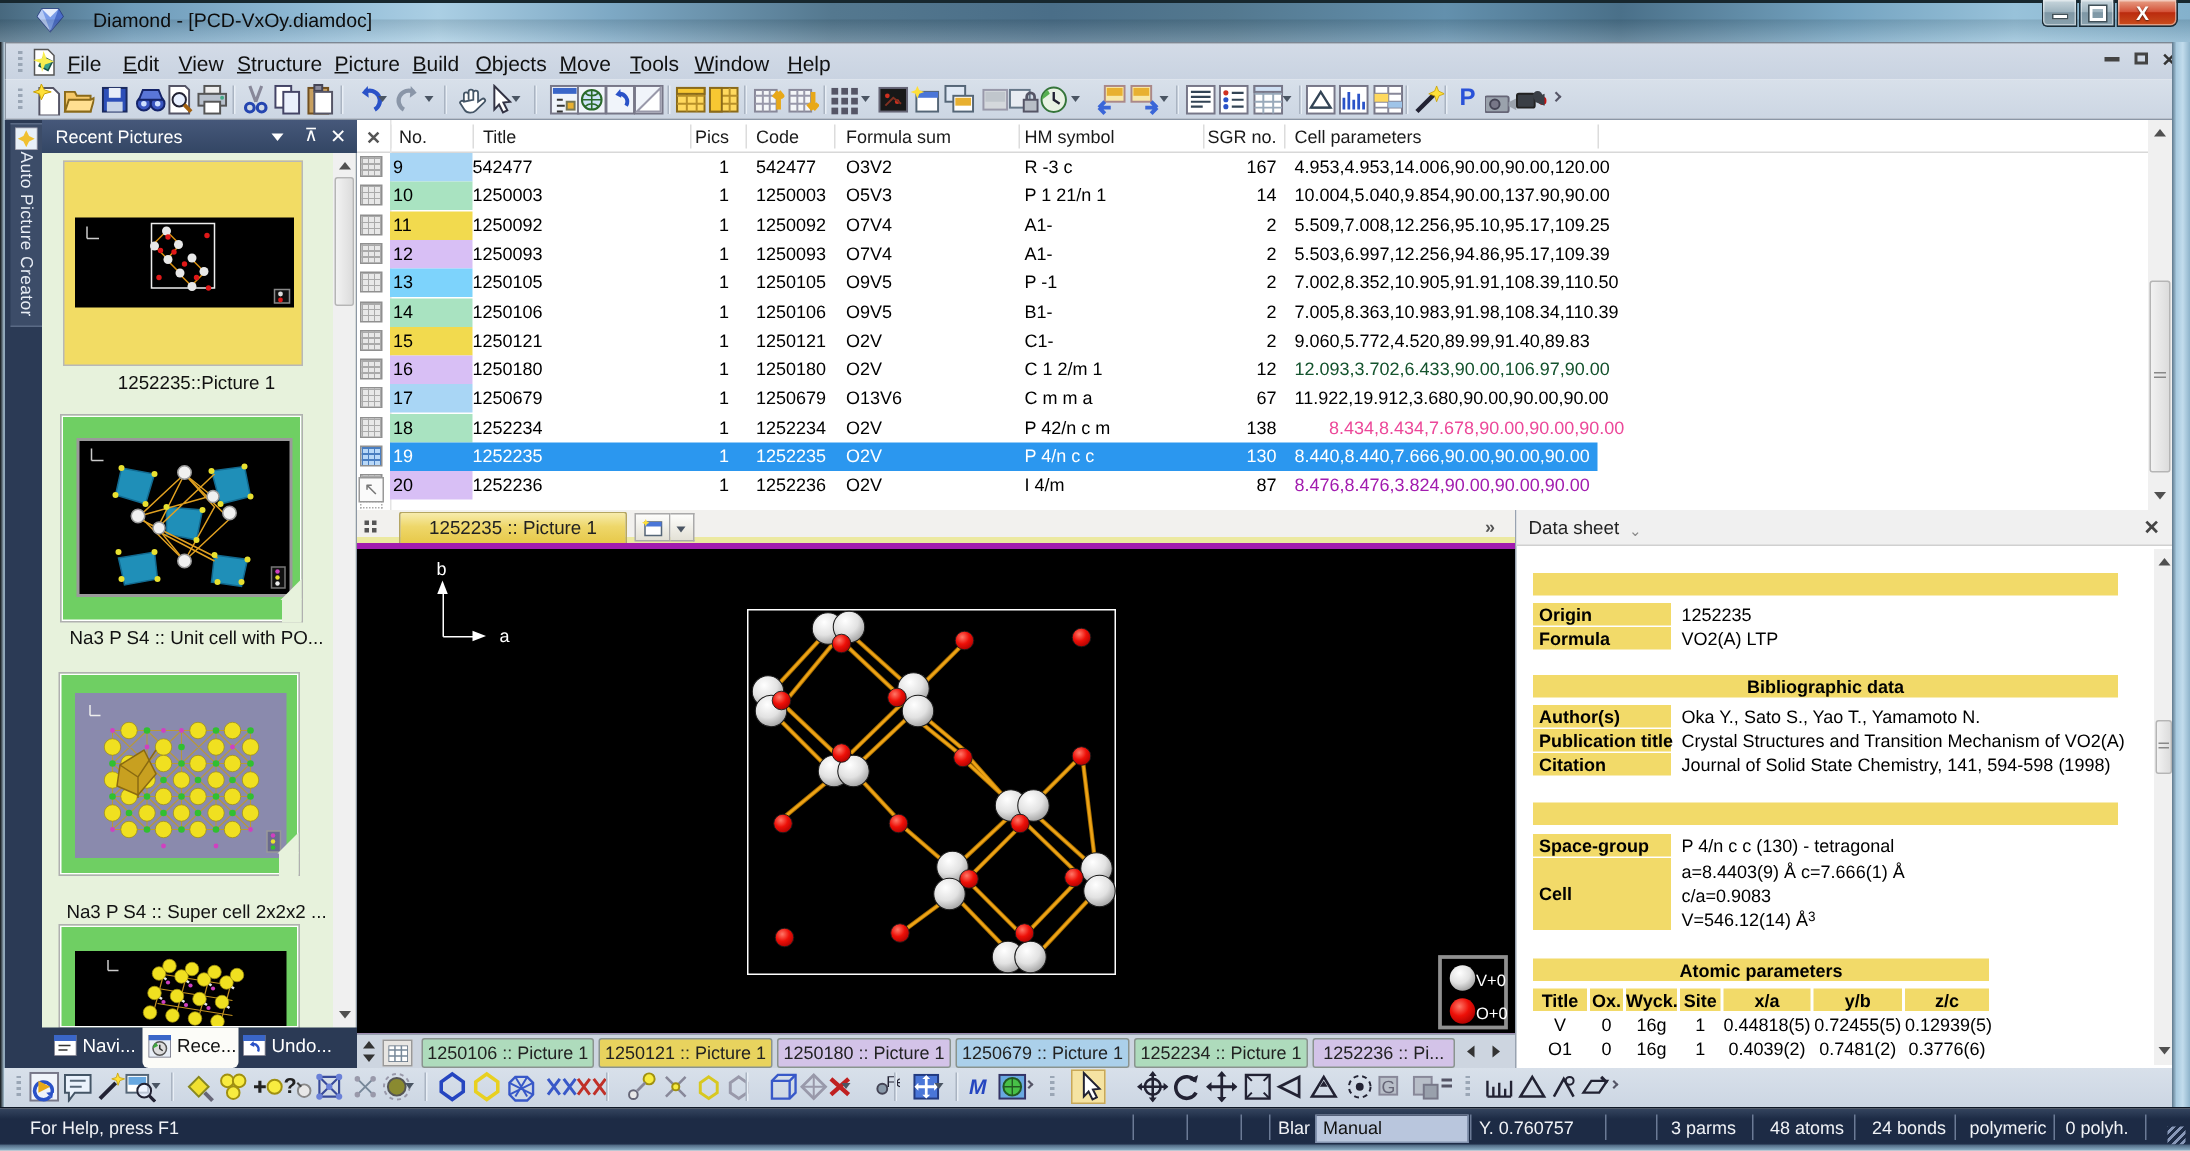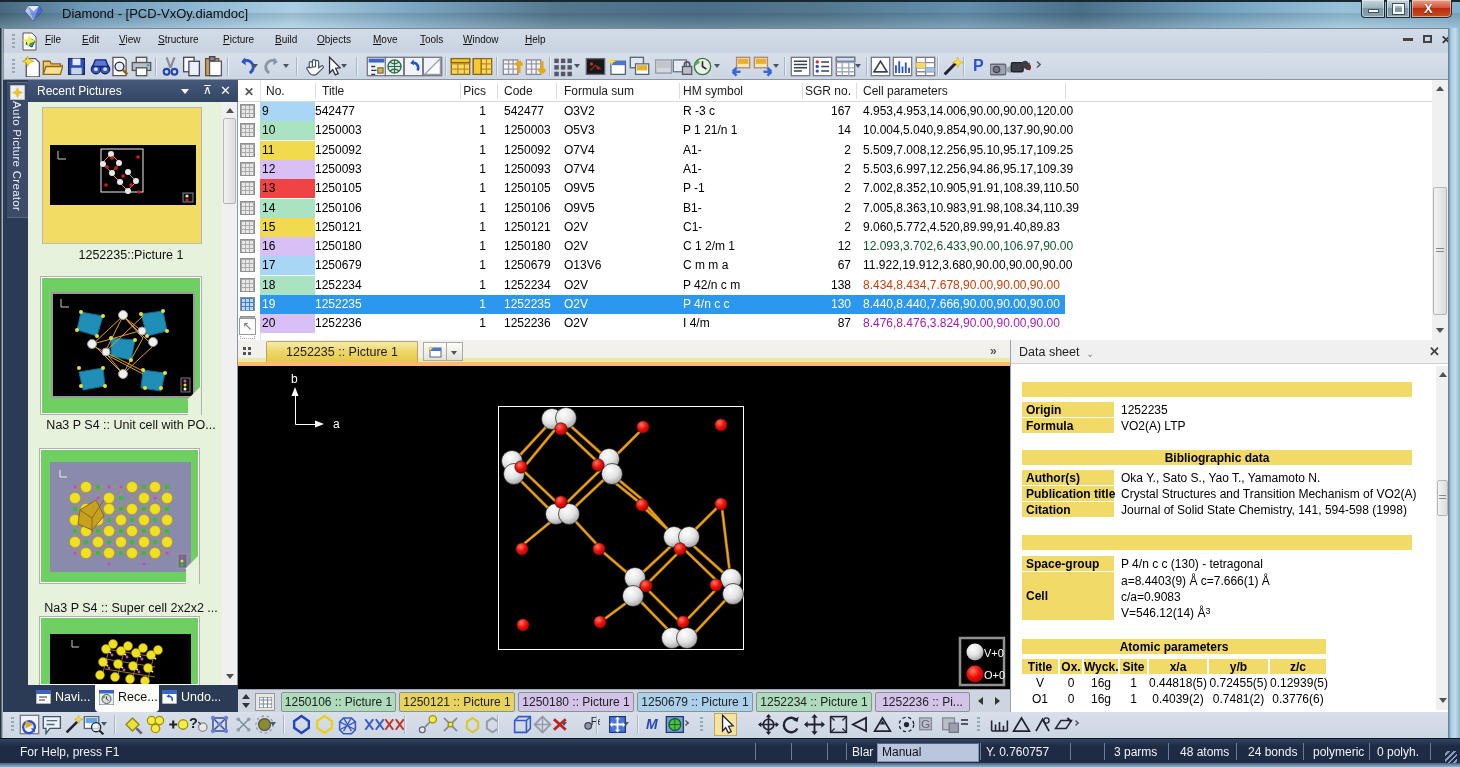--- a/index.html
+++ b/index.html
@@ -10,21 +10,21 @@
 #titlebar:before{content:"";position:absolute;left:0;top:0;width:100%;height:2px;background:#17272e}
 #titlebar:after{content:"";position:absolute;left:0;top:13px;width:100%;height:15px;background:linear-gradient(180deg,rgba(20,40,50,.14),rgba(255,255,255,.18))}
 #titletext{position:absolute;left:62px;top:6px;font-size:13px;color:#0c0c0c;z-index:5}
 
 .wbtn{position:absolute;top:0;height:18px;border:1px solid #1c2c36;border-top:none;z-index:6;box-shadow:inset 0 0 0 1px rgba(255,255,255,.45)}
 #btnmin{left:1361px;width:24px;border-radius:0 0 0 4px;background:linear-gradient(180deg,#c9d7de 0%,#9fb4bf 45%,#7e97a5 50%,#8aa2ae 100%)}
 #btnmax{left:1386px;width:24px;background:linear-gradient(180deg,#c9d7de 0%,#9fb4bf 45%,#7e97a5 50%,#8aa2ae 100%)}
 #btnclose{left:1411px;width:41px;border-radius:0 0 5px 0;background:linear-gradient(180deg,#e8a188 0%,#d4543a 45%,#bb2b0e 50%,#c94f1e 100%)}
 
 #menubar{position:absolute;left:3px;top:28px;width:1452px;height:25px;background:linear-gradient(180deg,#d2daе6,#cbd4e2);background:linear-gradient(180deg,#d3dbe7,#c9d3e1);border-top:1px solid #7d8794;border-left:1px solid #7d8794;border-right:1px solid #96a0ad}
-.mitem{position:absolute;top:5px;font-size:10px;color:#111}
+.mitem{position:absolute;top:5px;font-size:14px;color:#111}
 .mitem u{text-decoration:underline}
 .mdibtn{position:absolute;top:7px;color:#333;font-size:11px;font-weight:bold}
 
 #toolbar{position:absolute;left:3px;top:53px;width:1452px;height:27px;background:linear-gradient(180deg,#d8e0ea,#ccd6e3);border-left:1px solid #8d97a4;border-right:1px solid #96a0ad;border-bottom:1px solid #8b96a5}
 .ic{position:absolute;top:3px;width:21px;height:21px}
 .tsep{position:absolute;top:4px;width:2px;height:19px;border-left:1px solid #aab4c2;border-right:1px solid #e8eef5}
 .darr{position:absolute;top:11px;width:0;height:0;border-left:3px solid transparent;border-right:3px solid transparent;border-top:4px solid #4a5563}
 .grip{position:absolute;top:6px;width:3px;height:15px;background:repeating-linear-gradient(180deg,#9aa6b5 0 2px,transparent 2px 4px)}
 
 #leftstrip{position:absolute;left:0;top:80px;width:28px;height:632px;background:#2b3a55;border-left:3px solid #b5cfe2}
@@ -39,21 +39,21 @@
 .sbthumb{position:absolute;background:linear-gradient(90deg,#f2f2f2,#dcdcdc);border:1px solid #b5b5b5;border-radius:2px}
 .sbarrow{position:absolute;width:0;height:0}
 
 #tablearea{position:absolute;left:238px;top:80px;width:1210px;height:260px;background:#fff}
 .th{position:absolute;top:0;height:22px;font-size:12px;color:#1a1a1a;line-height:22px}
 .row{position:absolute;height:19px;font-size:12px;color:#000;line-height:19px;white-space:nowrap}
 .gicon{position:absolute;left:2px;top:2px;width:15px;height:14px;border:1px solid #909090;background:
  repeating-linear-gradient(90deg,#aaa 0 1px,transparent 1px 4px),repeating-linear-gradient(180deg,#aaa 0 1px,#e8e8e8 1px 4px)}
 .nocell{position:absolute;left:22px;top:0;width:55px;height:19px;padding-left:2px}
 
-#picarea{position:absolute;left:238px;top:340px;width:772px;height:365px;background:#fdba74}
+#picarea{position:absolute;left:238px;top:340px;width:772px;height:365px;background:#a21caf}
 #pictabbar{position:absolute;left:0;top:0;width:772px;height:22px;background:#f2f1ee;border-bottom:4px solid #ece9a0}
 #pictab{position:absolute;left:28px;top:1px;width:152px;height:21px;background:linear-gradient(180deg,#f7ecae,#eed76a 45%,#e7c94a);border:1px solid #b5a662;border-bottom:none;border-radius:2px 2px 0 0;font-size:12.5px;color:#222;text-align:center;line-height:21px}
 #bottabbar{position:absolute;left:0;top:349px;width:772px;height:23px;background:#cdd5e0;border-top:1px solid #98a2b0}
 .btab{position:absolute;top:2px;height:20px;border:1px solid #8a948f;border-radius:2px;font-size:12px;color:#222;text-align:center;line-height:19px;white-space:nowrap;overflow:hidden}
 
 #datasheet{position:absolute;left:1010px;top:340px;width:438px;height:372px;background:#fff;border-left:1px solid #98a2b0}
 #dshead{position:absolute;left:0;top:0;width:438px;height:24px;background:#f0f0f0;border-bottom:1px solid #d0d0d0;font-size:12.5px;color:#222}
 .ycell{position:absolute;background:#f2da69}
 .ds{position:absolute;font-size:12px;color:#000;white-space:nowrap}
 .dsb{position:absolute;font-size:12px;font-weight:bold;color:#000;white-space:nowrap}
@@ -670,21 +670,21 @@
 <span class="abs" style="left:77px;color:#000">1250093</span>
 <span class="abs" style="left:200px;width:48px;text-align:right;color:#000">1</span>
 <span class="abs" style="left:266px;color:#000">1250093</span>
 <span class="abs" style="left:326px;color:#000">O7V4</span>
 <span class="abs" style="left:445px;color:#000">A1-</span>
 <span class="abs" style="left:540px;width:73px;text-align:right;color:#000">2</span>
 <span class="abs" style="left:625px;color:#000">5.503,6.997,12.256,94.86,95.17,109.39</span>
 </div>
 <div class="row" style="left:0;top:99.2px;width:1194px">
 <div class="gicon"></div>
-<div class="nocell" style="background:#ef4444">13</div>
+<div class="nocell" style="background:#7dd3fc">13</div>
 <span class="abs" style="left:77px;color:#000">1250105</span>
 <span class="abs" style="left:200px;width:48px;text-align:right;color:#000">1</span>
 <span class="abs" style="left:266px;color:#000">1250105</span>
 <span class="abs" style="left:326px;color:#000">O9V5</span>
 <span class="abs" style="left:445px;color:#000">P -1</span>
 <span class="abs" style="left:540px;width:73px;text-align:right;color:#000">2</span>
 <span class="abs" style="left:625px;color:#000">7.002,8.352,10.905,91.91,108.39,110.50</span>
 </div>
 <div class="row" style="left:0;top:118.5px;width:1194px">
 <div class="gicon"></div>
@@ -732,21 +732,21 @@
 </div>
 <div class="row" style="left:0;top:195.7px;width:1194px">
 <div class="gicon"></div>
 <div class="nocell" style="background:#a9e3c1">18</div>
 <span class="abs" style="left:77px;color:#000">1252234</span>
 <span class="abs" style="left:200px;width:48px;text-align:right;color:#000">1</span>
 <span class="abs" style="left:266px;color:#000">1252234</span>
 <span class="abs" style="left:326px;color:#000">O2V</span>
 <span class="abs" style="left:445px;color:#000">P 42/n c m</span>
 <span class="abs" style="left:540px;width:73px;text-align:right;color:#000">138</span>
-<span class="abs" style="left:625px;color:#c2410c">8.434,8.434,7.678,90.00,90.00,90.00</span>
+<span class="abs" style="left:648px;color:#ec4899">8.434,8.434,7.678,90.00,90.00,90.00</span>
 </div>
 <div class="row" style="left:0;top:215.0px;width:1194px">
 <div class="abs" style="left:22px;top:0;width:805px;height:19px;background:#2b97ef"></div>
 <div class="gicon" style="background:repeating-linear-gradient(90deg,#4a7ec0 0 1px,transparent 1px 4px),repeating-linear-gradient(180deg,#4a7ec0 0 1px,#b8d8f8 1px 4px)"></div>
 <div class="nocell" style="color:#fff">19</div>
 <span class="abs" style="left:77px;color:#fff">1252235</span>
 <span class="abs" style="left:200px;width:48px;text-align:right;color:#fff">1</span>
 <span class="abs" style="left:266px;color:#fff">1252235</span>
 <span class="abs" style="left:326px;color:#fff">O2V</span>
 <span class="abs" style="left:445px;color:#fff">P 4/n c c</span>

